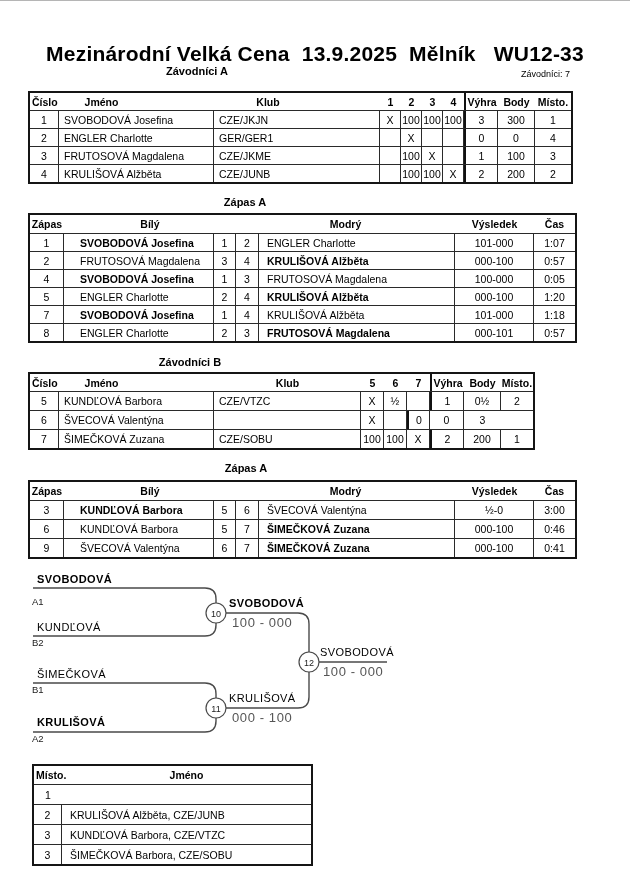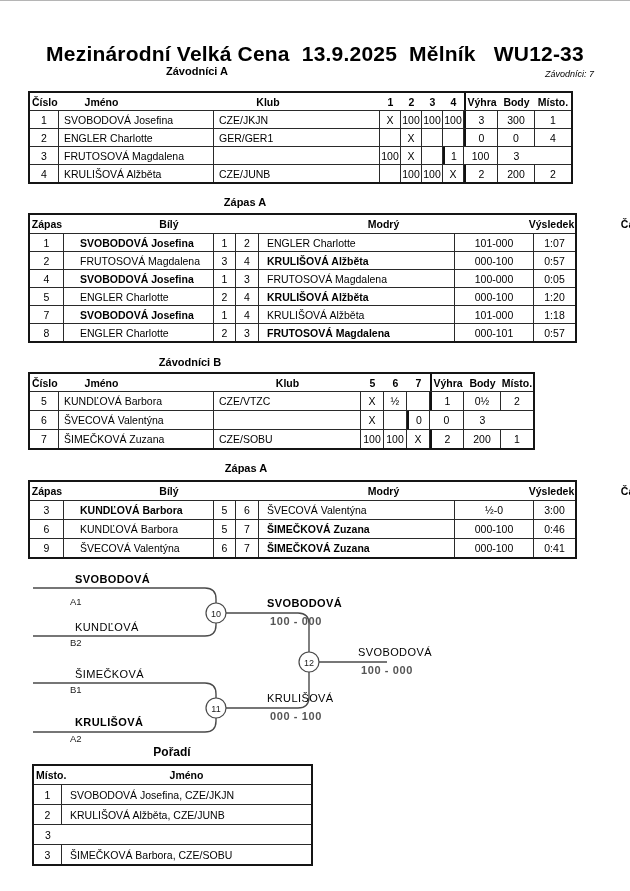--- a/index.html
+++ b/index.html
@@ -13,21 +13,21 @@
   .title {
     position:absolute; left:0; top:42px; width:630px; text-align:center;
     font-size:21px; font-weight:bold; white-space:pre; letter-spacing:0.2px;
   }
   .sec-head { position:absolute; font-size:11px; font-weight:bold; text-align:center; white-space:nowrap; }
   #h-za  { left:27px;  top:65px;  width:340px; }
   #h-zpa { left:27px;  top:196px; width:436px; }
   #h-zb  { left:27px;  top:356px; width:326px; }
   #h-zpb { left:27px;  top:462px; width:438px; }
   #h-po  { left:27px;  top:745px; width:290px; font-size:12px; }
-  .count-label { position:absolute; left:440px; top:69px; width:154px; text-align:right; font-size:9px;font-style:italic; }
+  .count-label { position:absolute; left:416px; top:69px; width:154px; text-align:right; font-size:9px; }
 
   
   .tbl { position:absolute; border:2px solid #151515; background:#fff; box-sizing:border-box; }
   #t-za  { left:28px; top:91px;  width:545px; }
   #t-zpa { left:28px; top:213px; width:549px; }
   #t-zb  { left:28px; top:372px; width:507px; }
   #t-zpb { left:28px; top:480px; width:549px; }
   #t-po  { left:32px; top:764px; width:281px; }
 
   .trow { display:grid; align-items:center; font-size:10.5px; }
@@ -42,35 +42,35 @@
   .hrow > div { border-right:none; overflow:visible; }
   .dv { border-left:2px solid #111 !important; }
   .hl { justify-content:flex-start !important; padding-left:2px; }
   .shiftL { padding-right:70px; }
   .shiftK { padding-right:58px; }
   .b { font-weight:bold; }
 
   .g-za  { grid-template-columns:29px 155px 166px 21px 21px 21px 21px 34px 37px 36px; }
   .g-zb  { grid-template-columns:29px 155px 147px 23px 23px 23px 34px 37px 32px; }
   .g-zp  { grid-template-columns:34px 150px 22px 23px 196px 79px 41px; }
-  .g-zph { grid-template-columns:34px 172px 219px 79px 41px;gap:19px; }
+  .g-zph { grid-template-columns:34px 172px 219px 79px 41px; }
   .g-po  { grid-template-columns:28px 249px; }
 
   .h17 { height:17px; } .h18 { height:18px; } .h19 { height:19px; }
 
   
   .bracket { position:absolute; left:0; top:566px; width:630px; height:190px; }
   .bracket svg { position:absolute; left:0; top:0; }
   .bk-line { fill:none; stroke:#4a4a4a; stroke-width:1.4; }
   .bk-circle { fill:#fff; stroke:#4a4a4a; stroke-width:1.2; }
   .node-num { font-family:"Liberation Sans",sans-serif; font-size:9px; fill:#222; }
-  .bk-label { position:absolute; white-space:nowrap;margin-left:38px; }
+  .bk-label { position:absolute; white-space:nowrap; }
   .bk-name { font-size:11px; letter-spacing:0.4px; }
   .bk-seed { font-size:9.5px; color:#222; }
-  .bk-score { font-size:11px; color:#555; letter-spacing:0.6px;font-weight:bold; }
+  .bk-score { font-size:13px; color:#555; letter-spacing:0.6px; }
 </style>
 </head>
 <body>
 
 <div class="page">
   <div class="top-edge"></div>
 
   <div class="title">Mezinárodní Velká Cena  13.9.2025  Mělník   WU12-33</div>
   <div class="sec-head" id="h-za">Závodníci A</div>
   <div class="count-label">Závodníci: 7</div>
@@ -108,20 +108,21 @@
       <div>X</div>
       <div></div>
       <div></div>
       <div class="dv">0</div>
       <div>0</div>
       <div>4</div>
     </div>
     <div class="trow drow g-za h17">
       <div>3</div>
       <div class="lft">FRUTOSOVÁ Magdalena</div>
+      <div class="lft">CZE/JKME</div>
       <div></div>
       <div>100</div>
       <div>X</div>
       <div></div>
       <div class="dv">1</div>
       <div>100</div>
       <div>3</div>
     </div>
     <div class="trow drow g-za h17">
       <div>4</div>
@@ -315,36 +316,35 @@
     <div class="bk-label bk-name b" style="left:37px; top:150px;">KRULIŠOVÁ</div>
     <div class="bk-label bk-seed" style="left:32px; top:167px;">A2</div>
     <div class="bk-label bk-name b" style="left:229px; top:31px;">SVOBODOVÁ</div>
     <div class="bk-label bk-score" style="left:232px; top:49px;">100 - 000</div>
     <div class="bk-label bk-name" style="left:229px; top:126px;">KRULIŠOVÁ</div>
     <div class="bk-label bk-score" style="left:232px; top:144px;">000 - 100</div>
     <div class="bk-label bk-name" style="left:320px; top:80px;">SVOBODOVÁ</div>
     <div class="bk-label bk-score" style="left:323px; top:98px;">100 - 000</div>
   </div>
 
-  <div class="sec-head" id="h-po">Pořadí</div>
 
   <div class="tbl" id="t-po">
     <div class="trow hrow g-po h18">
       <div class="hl">Místo.</div>
       <div>Jméno</div>
     </div>
     <div class="trow drow g-po h19">
       <div>1</div>
-      <div class="name-s">SVOBODOVÁ Josefina, CZE/JKJN</div>
     </div>
     <div class="trow drow g-po h19">
       <div>2</div>
       <div class="name-s">KRULIŠOVÁ Alžběta, CZE/JUNB</div>
     </div>
     <div class="trow drow g-po h19">
       <div>3</div>
+      <div class="name-s">KUNDĽOVÁ Barbora, CZE/VTZC</div>
     </div>
     <div class="trow drow g-po h19">
       <div>3</div>
       <div class="name-s">ŠIMEČKOVÁ Barbora, CZE/SOBU</div>
     </div>
   </div>
 </div>
 
 </body></html>

